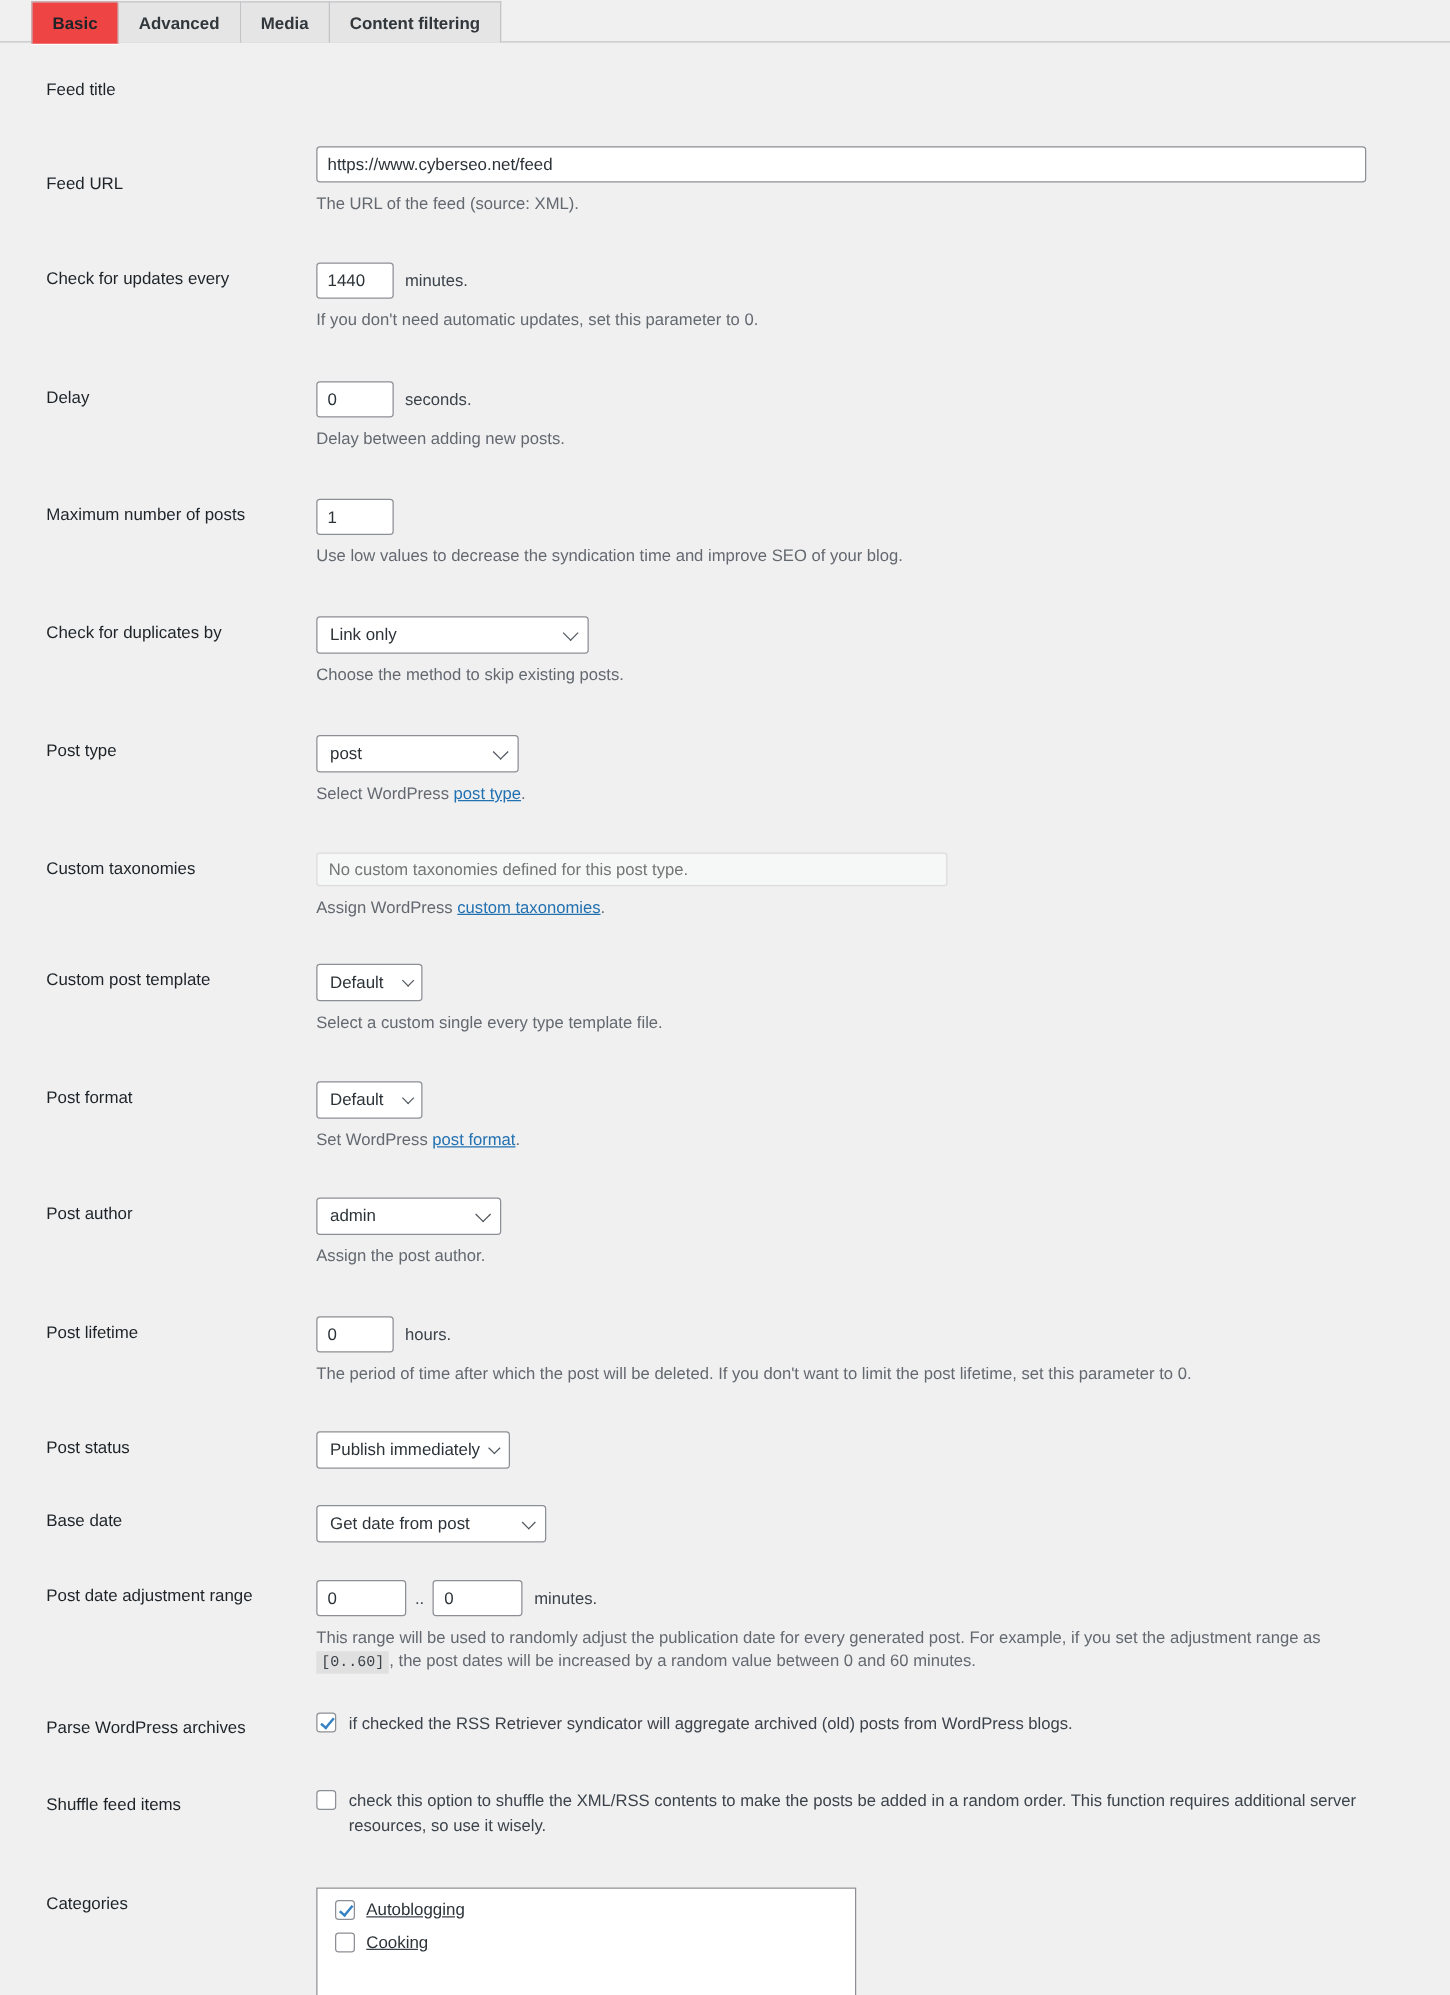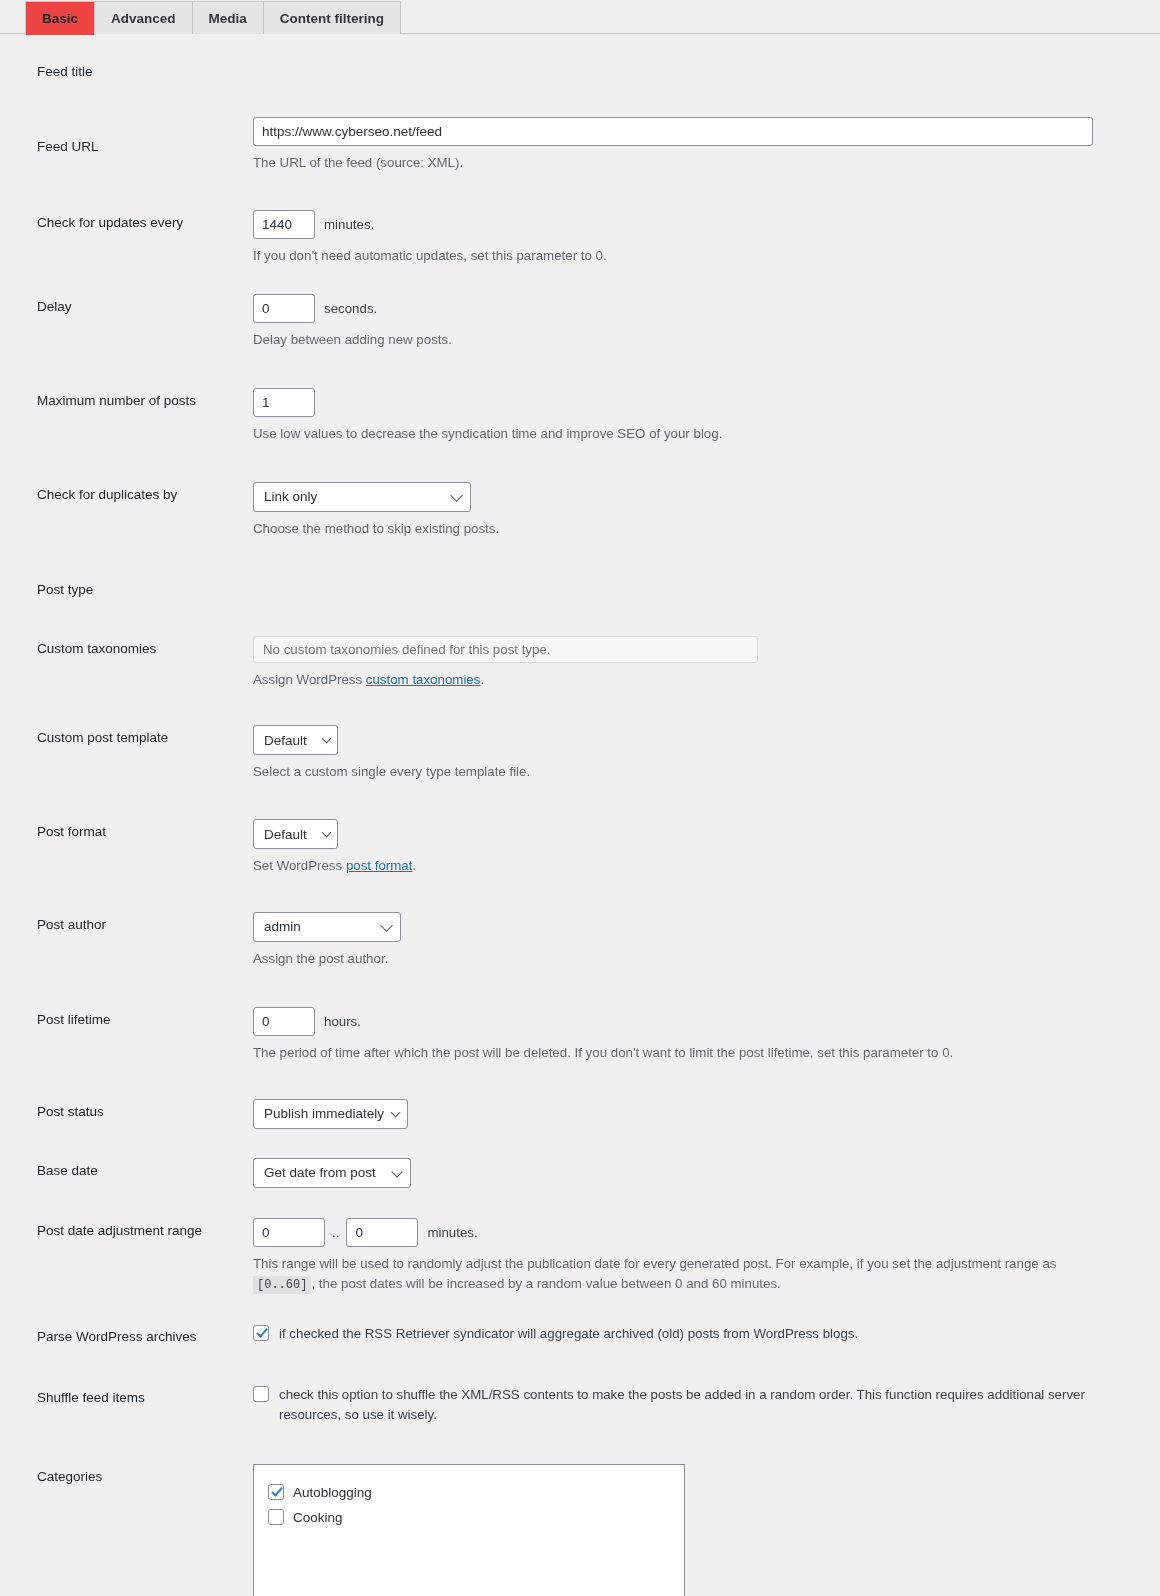--- a/index.html
+++ b/index.html
@@ -169,21 +169,21 @@
     border-bottom: 1.6px solid #50575e;
     transform: rotate(45deg);
   }
   .select.w218 { width: 218px; }
   .select.w162 { width: 162px; }
   .select.w148 { width: 148px; }
   .select.w80  { }
   .select.w80 .chev { right: 7px; width: 7px; height: 7px; margin-top: -5px; }
   .select.w155 { width: 155px; padding-right: 24px; }
   .select.w155 .chev { right: 8px; width: 7px; height: 7px; margin-top: -5px; }
-  .select.w158 { width: 158px; padding-right: 20px; }
+  .select.w158 { width: 184px; padding-right: 20px; }
   .select.w158 .chev { right: 9px; width: 8px; height: 8px; margin-top: -5px; }
 
   
   .cbrow {
     display: flex;
     align-items: flex-start;
   }
   .cbox {
     flex: 0 0 auto;
     width: 16px;
@@ -218,22 +218,23 @@
   .catbox {
     width: 432px;
     border: 1px solid #8c8f94;
     background: #ffffff;
     padding: 9px 0 0 14px;
     height: 166px;
     overflow: hidden;
   }
   .catitem {
     display: flex;
-    align-items: flex-end;
+    align-items: flex-start;
     height: 25.5px;
+    text-decoration: underline;
   }
   .catitem .cbox { margin-top: 0; }
   .catlabel {
     font-size: 13.5px;
     color: #2c3338;
     margin-left: 9px;
   }
 </style>
 </head>
 <body>
@@ -271,21 +272,21 @@
     <div class="row-label">Check for updates every</div>
     <div class="row-field">
       <div class="inline-wrap">
         <input class="text num" type="text" value="1440" style="">
         <span class="unit">minutes.</span>
       </div>
       <div class="desc">If you don't need automatic updates, set this parameter to 0.</div>
     </div>
   </div>
 
-  <div class="row" style="margin-top:28px;">
+  <div class="row" style="margin-top:39px;">
     <div class="row-label">Delay</div>
     <div class="row-field">
       <div class="inline-wrap">
         <input class="text num" type="text" value="0" style="">
         <span class="unit">seconds.</span>
       </div>
       <div class="desc">Delay between adding new posts.</div>
     </div>
   </div>
 
@@ -303,20 +304,27 @@
       <div class="select w218">
         <span>Link only</span>
         <span class="chev"></span>
       </div>
       <div class="desc">Choose the method to skip existing posts.</div>
     </div>
   </div>
 
   <div class="row" style="margin-top:38px;">
     <div class="row-label">Post type</div>
+    <div class="row-field">
+      <div class="select w162">
+        <span>post</span>
+        <span class="chev"></span>
+      </div>
+      <div class="desc"><span>Select WordPress </span><a href="#">post type</a><span>.</span></div>
+    </div>
   </div>
 
   <div class="row" style="margin-top:37px;">
     <div class="row-label">Custom taxonomies</div>
     <div class="row-field">
       <input class="disabled-box" type="text" disabled="" placeholder="No custom taxonomies defined for this post type." style="">
       <div class="desc"><span>Assign WordPress </span><a href="#">custom taxonomies</a><span>.</span></div>
     </div>
   </div>
 

